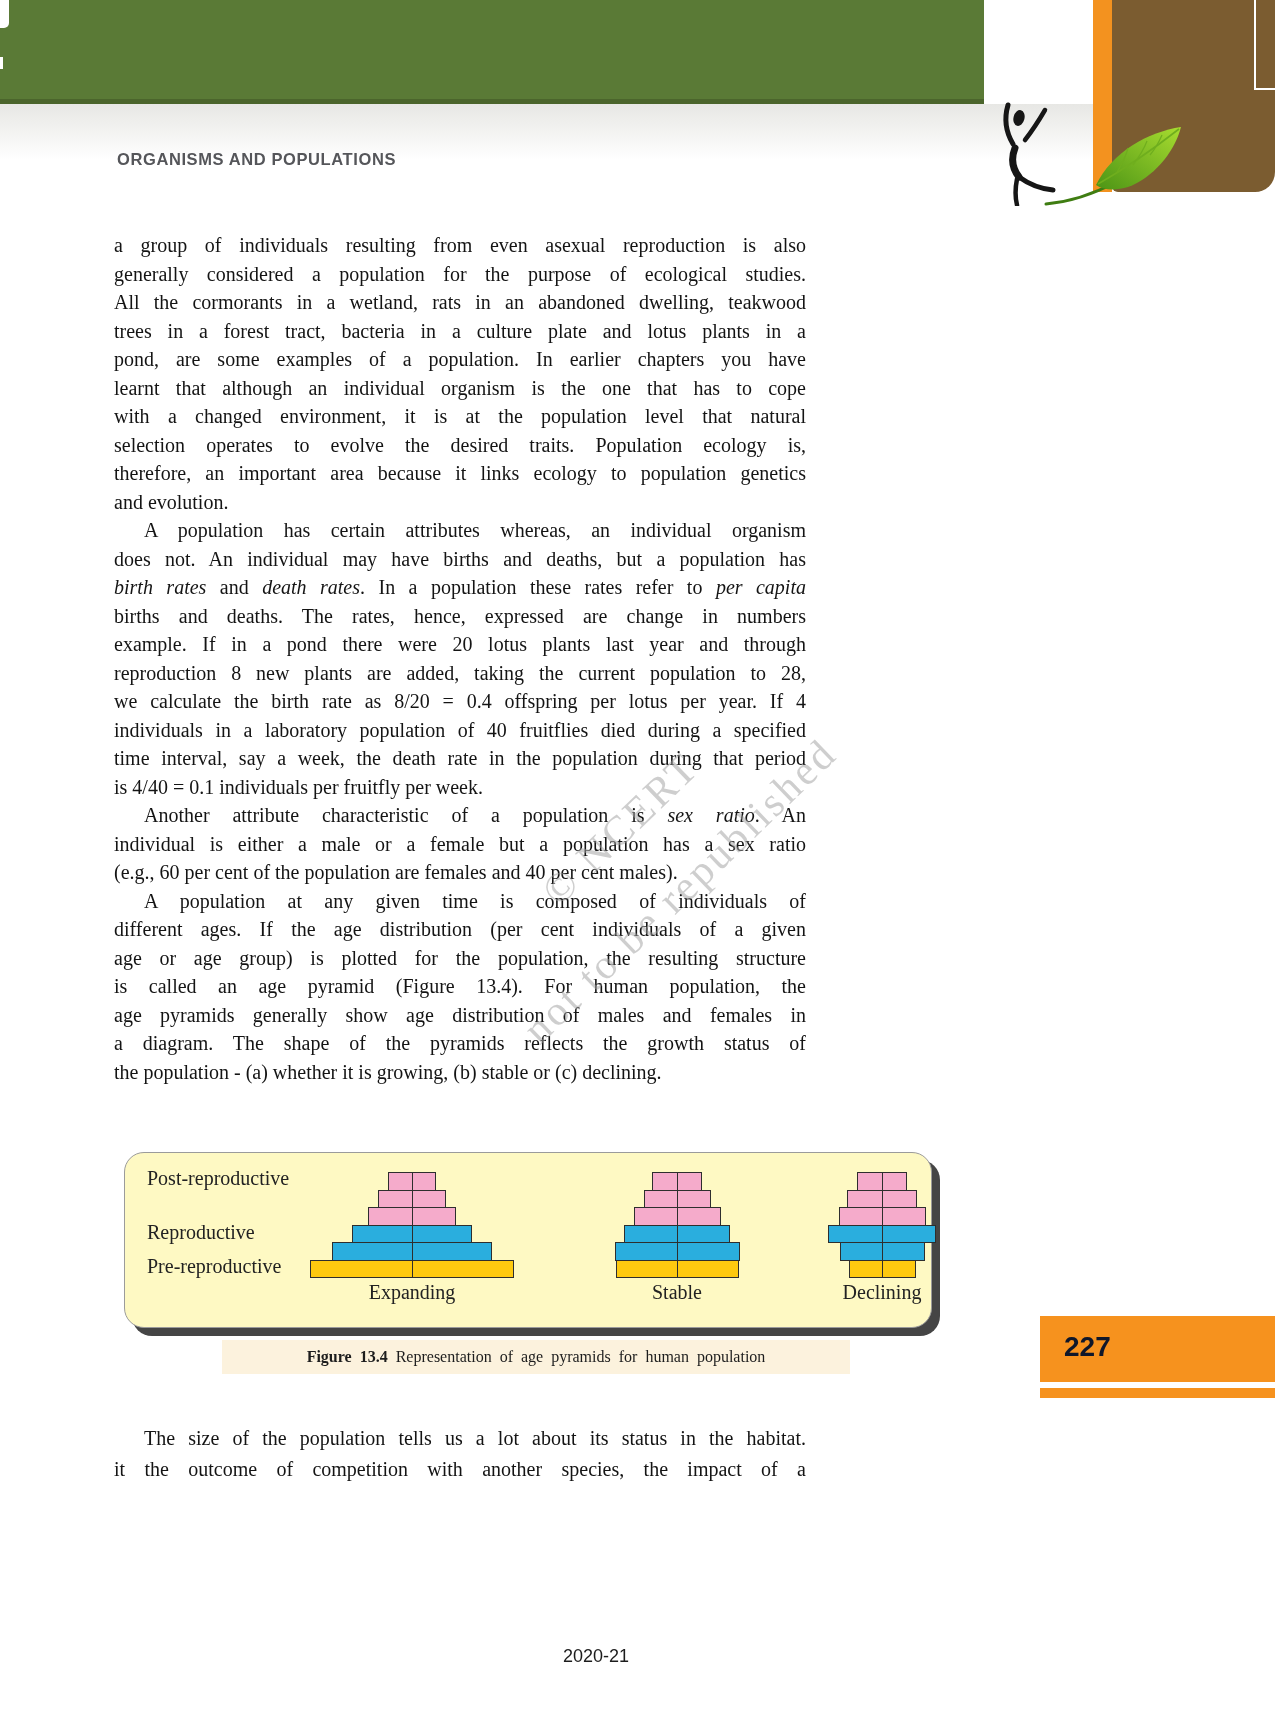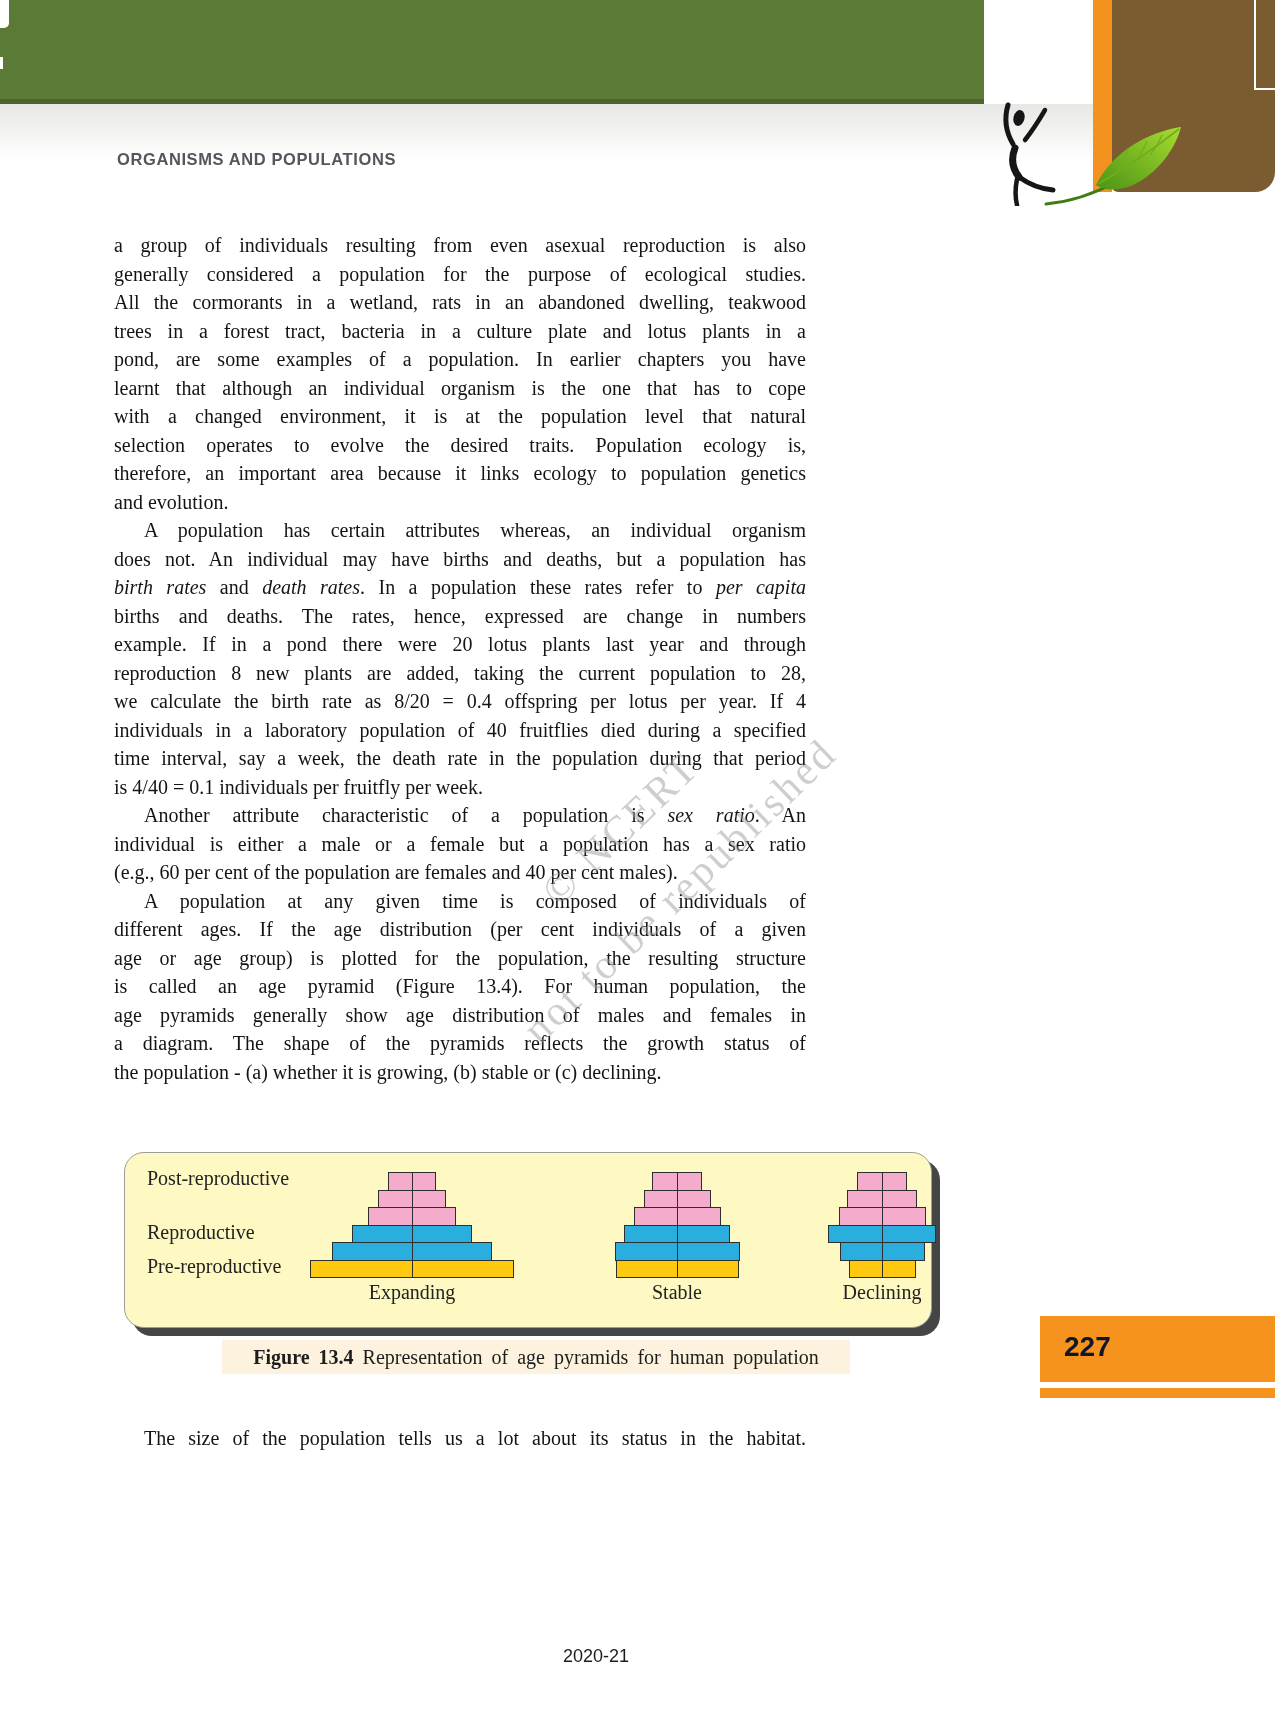--- a/index.html
+++ b/index.html
@@ -45,21 +45,21 @@
            border:1px solid #9b9b9b;border-radius:20px;box-shadow:8px 8px 0 #454545;}
   .age-label{position:absolute;left:22px;font-size:20px;color:#222;}
   .al0{top:14px;} .al1{top:68px;} .al2{top:102px;}
   .pyramid{position:absolute;top:19px;width:220px;height:106px;}
   .prow{margin:-1px auto 0;height:18.5px;border:1px solid #2e2e2e;box-sizing:border-box;}
   .prow:first-child{margin-top:0;}
   .pcenter{position:absolute;top:0;bottom:0;left:50%;width:1px;background:#2e2e2e;}
   .pyr-name{position:absolute;top:128px;width:220px;text-align:center;font-size:20px;color:#222;}
 
   .fig-caption{position:absolute;left:222px;top:1340px;width:628px;height:34px;background:#fcf2dd;
-               font-size:20px;line-height:34px;text-align:center;word-spacing:4px;color:#1d1d1d;}
+               font-size:16px;line-height:34px;text-align:center;word-spacing:4px;color:#1d1d1d;}
   .fig-caption b{font-weight:bold;}
 
   
   .pagenum-box{position:absolute;left:1040px;top:1316px;width:235px;height:66px;background:#f6921e;}
   .pagenum-box .num{position:absolute;left:24px;top:0;height:66px;line-height:62px;color:#0f172a;
                     font-family:"Liberation Sans",sans-serif;font-size:28px;font-weight:bold;}
   .pagenum-bar{position:absolute;left:1040px;top:1388px;width:235px;height:10px;background:#f6921e;}
 
   .footer{position:absolute;left:0;top:1646px;width:1192px;text-align:center;
           font-family:"Liberation Sans",sans-serif;font-size:18px;color:#1c1c1c;}
@@ -186,17 +186,18 @@
     <b>Figure 13.4</b><span> Representation of age pyramids for human population</span>
   </div>
 
   <div class="pagenum-box">
     <div class="num">227</div>
   </div>
   <div class="pagenum-bar"></div>
 
   <div id="text-after" class="textblock">
       <div class="tline ind"><span>The size of the population tells us a lot about its status in the habitat.</span></div>
+      <div class="tline"><span>it the outcome of competition with another species, the impact of a</span></div>
     </div>
 
   <div class="footer">2020-21</div>
 
 </div>
 
 </body></html>

